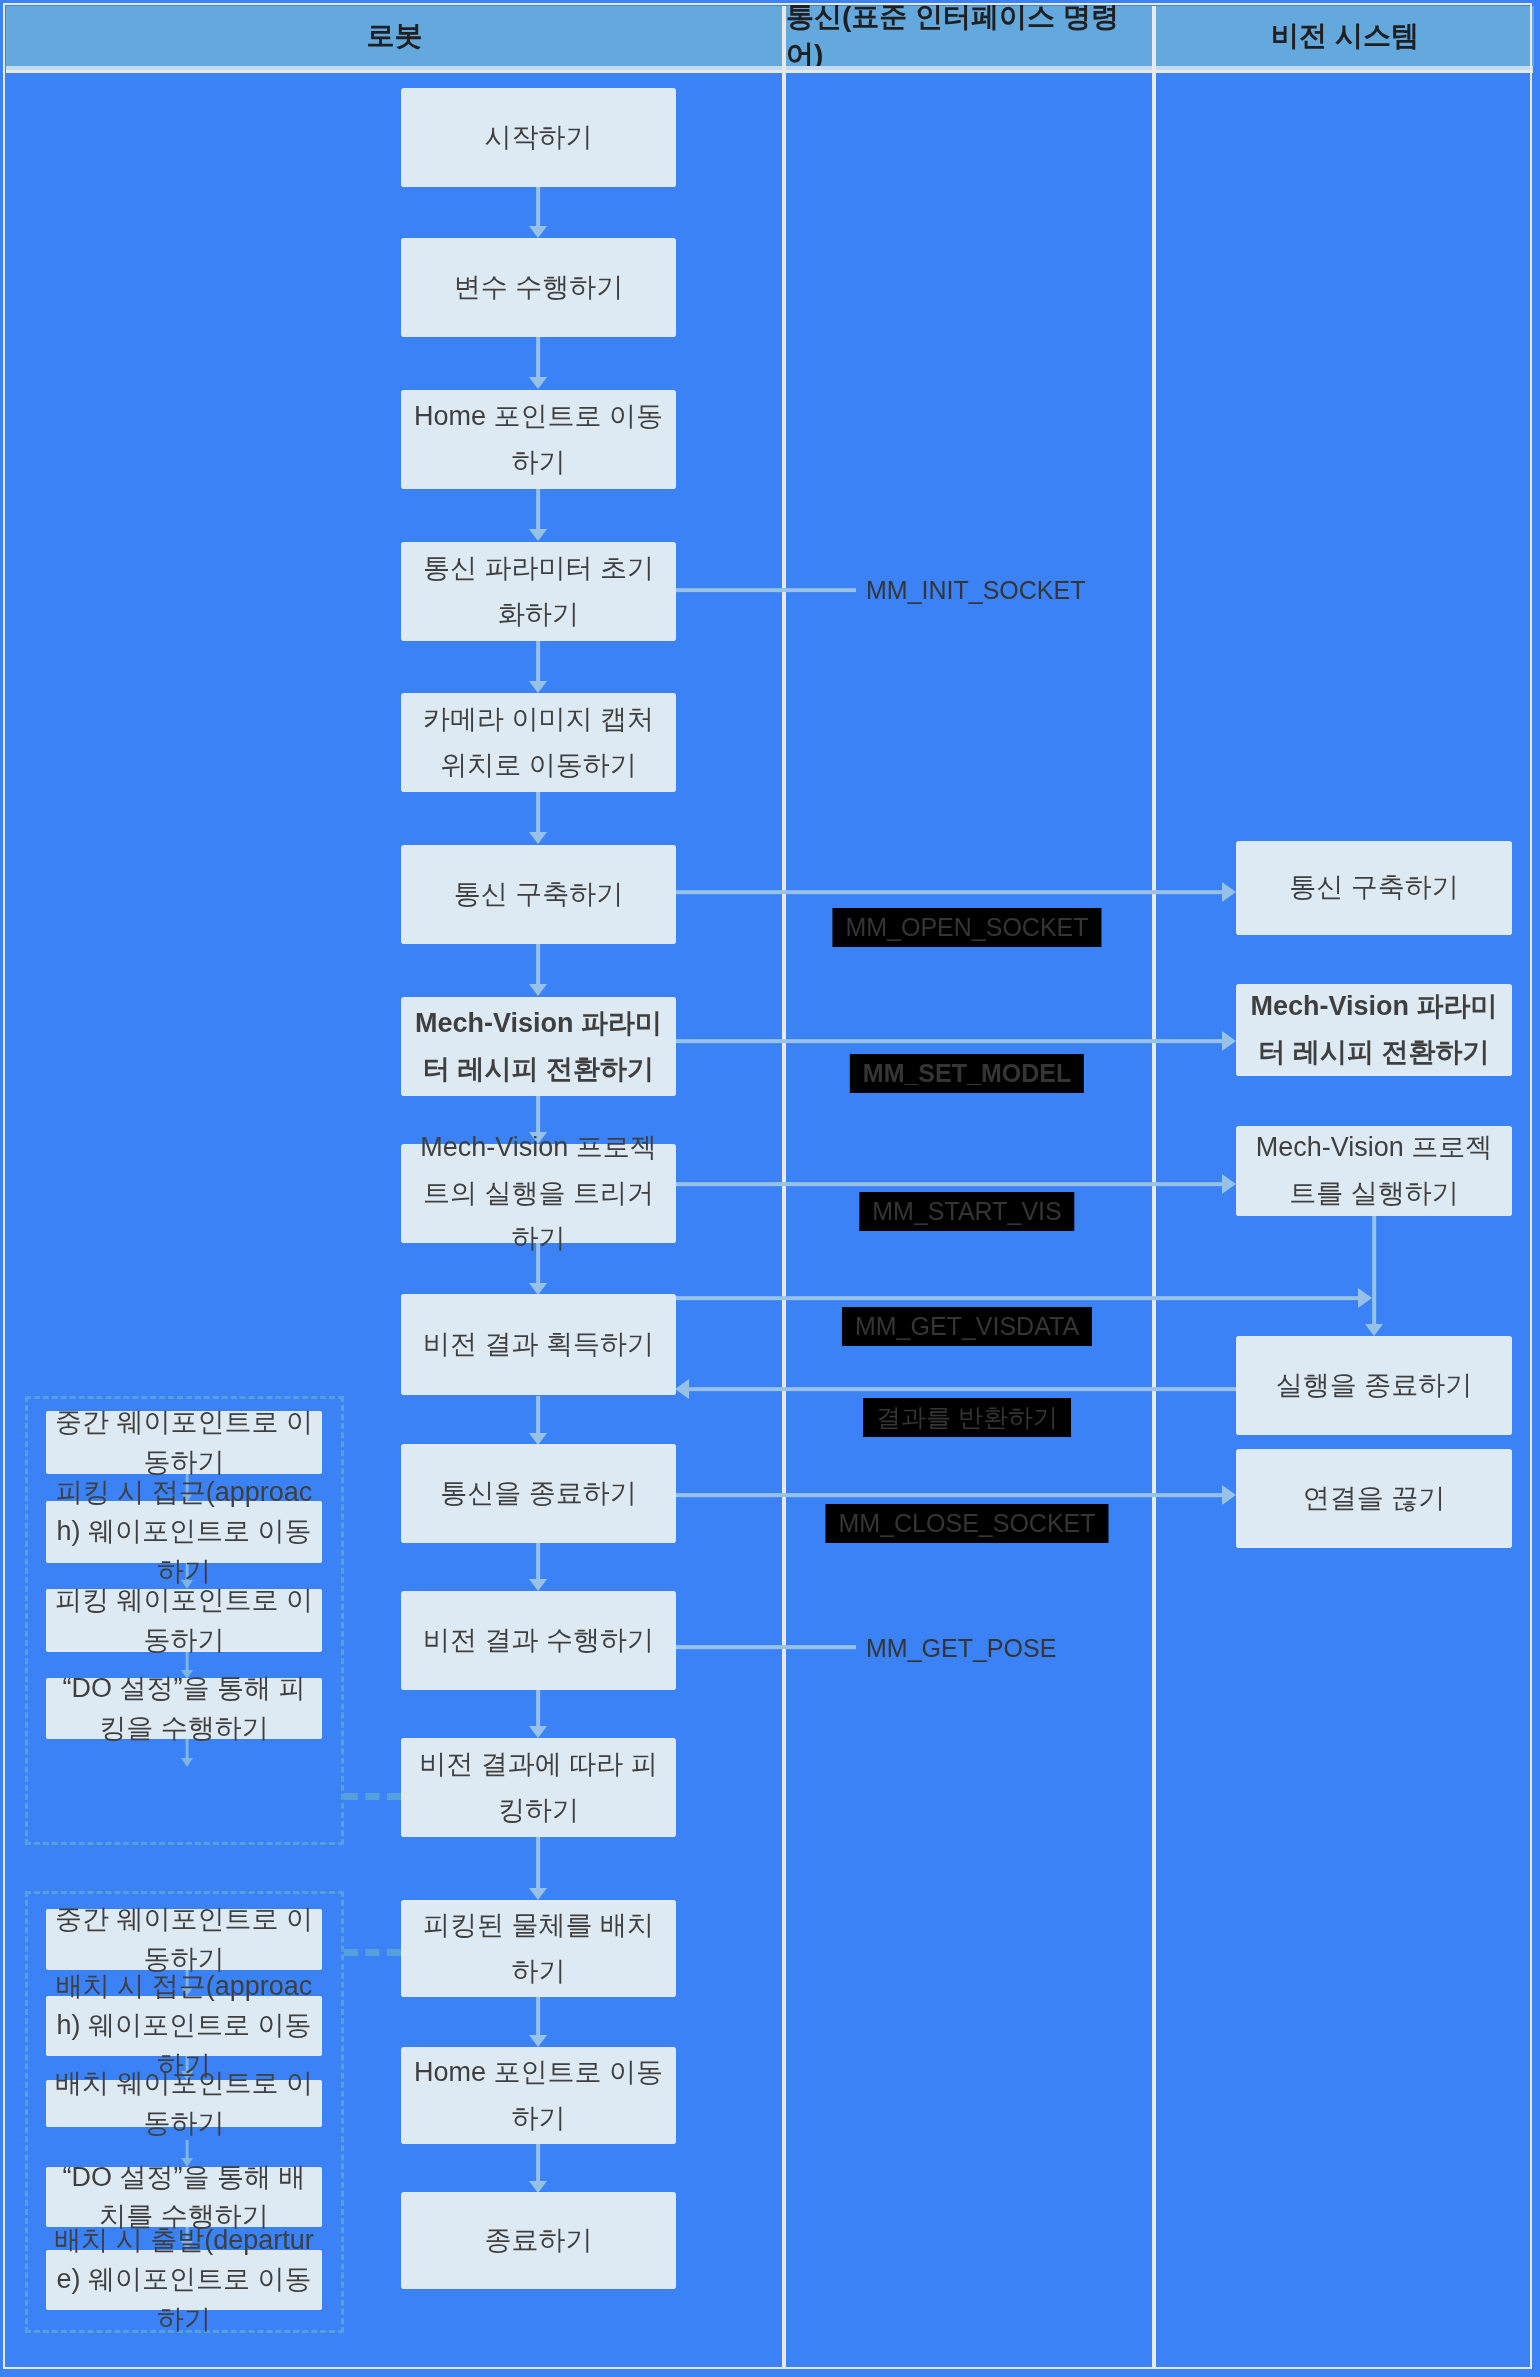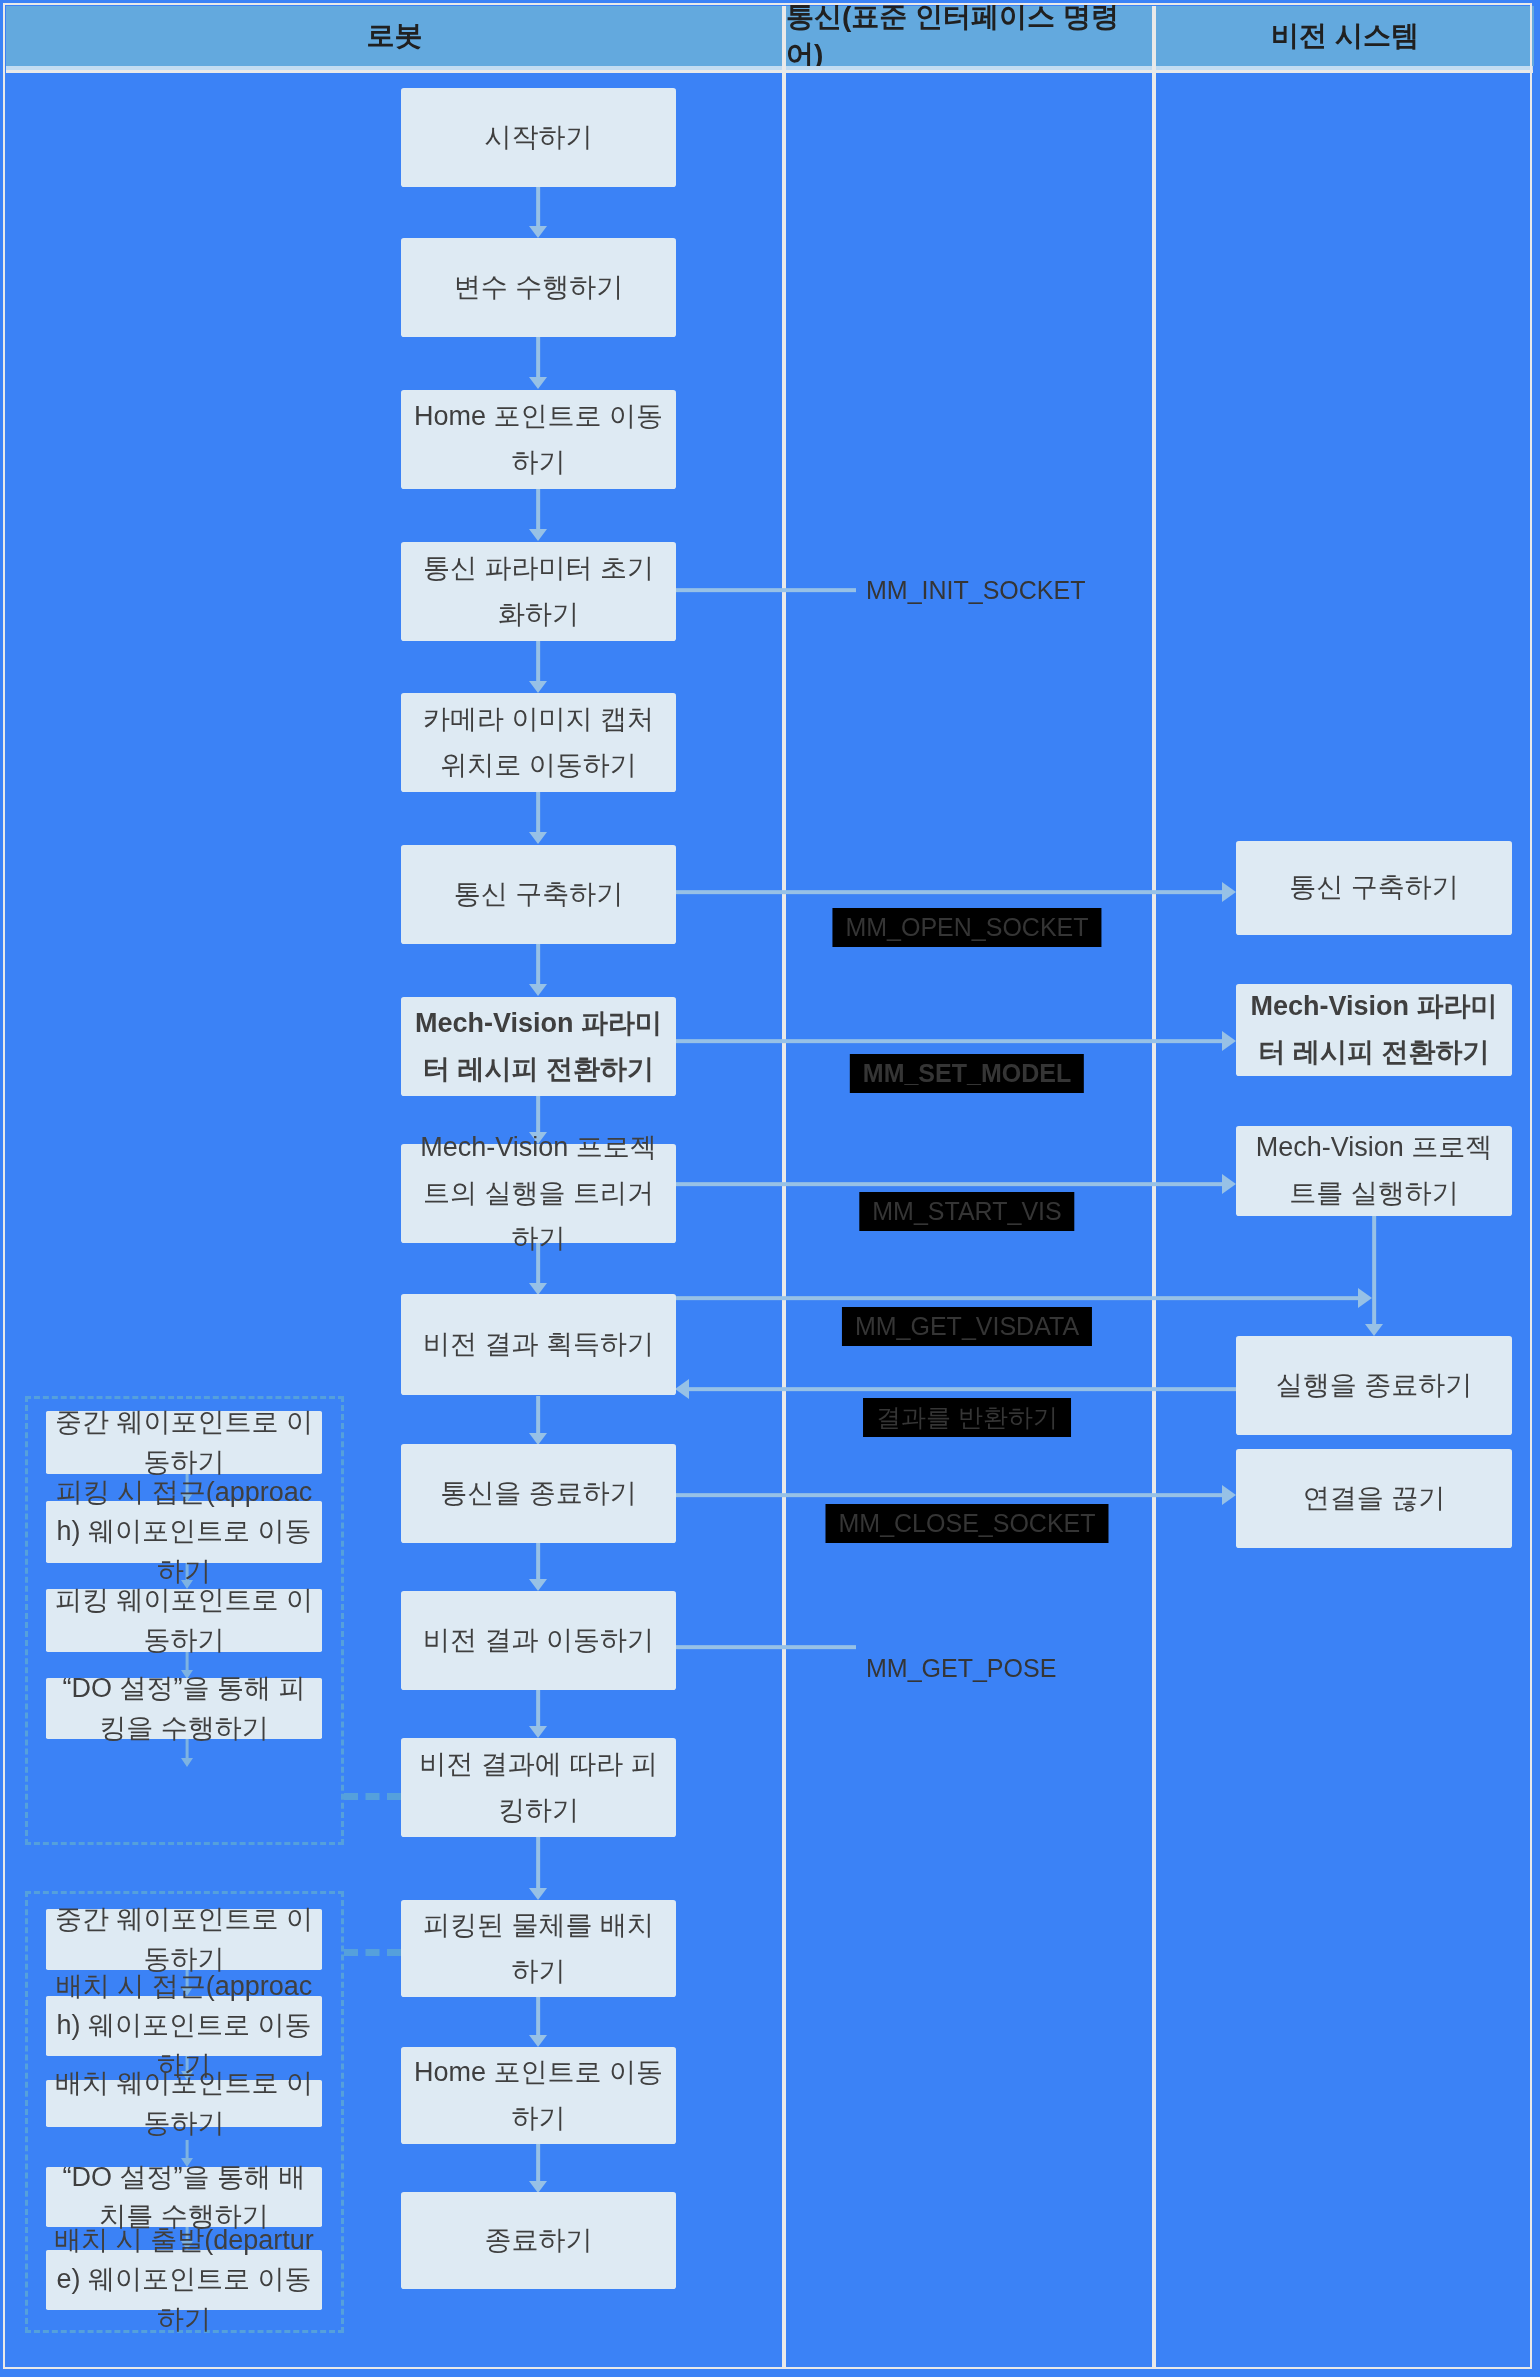--- a/index.html
+++ b/index.html
@@ -107,21 +107,21 @@
   <div class="node" style="left:401px; top:1144px; width:275px; height:99px;">
       <span>Mech-Vision 프로젝트의 실행을 트리거하기</span>
     </div>
   <div class="node" style="left:401px; top:1294px; width:275px; height:101px;">
       <span>비전 결과 획득하기</span>
     </div>
   <div class="node" style="left:401px; top:1444px; width:275px; height:99px;">
       <span>통신을 종료하기</span>
     </div>
   <div class="node" style="left:401px; top:1591px; width:275px; height:99px;">
-      <span>비전 결과 이동하기</span>
+      <span>비전 결과 수행하기</span>
     </div>
   <div class="node" style="left:401px; top:1738px; width:275px; height:99px;">
       <span>비전 결과에 따라 피킹하기</span>
     </div>
   <div class="node" style="left:401px; top:1900px; width:275px; height:97px;">
       <span>피킹된 물체를 배치하기</span>
     </div>
   <div class="node" style="left:401px; top:2047px; width:275px; height:97px;">
       <span>Home 포인트로 이동하기</span>
     </div>
@@ -171,21 +171,21 @@
   <div class="hline head-right" style="left:675px; top:1484px; width:561px;"></div>
   <div class="hline" style="left:675px; top:1636px; width:181px;"></div>
 
   <div class="cmd" style="left:866px; top:571px;">MM_INIT_SOCKET</div>
   <div class="cmd centered" style="top:880px;">MM_OPEN_SOCKET</div>
   <div class="cmd centered bold" style="top:1026px;">MM_SET_MODEL</div>
   <div class="cmd centered" style="top:1164px;">MM_START_VIS</div>
   <div class="cmd centered" style="top:1279px;">MM_GET_VISDATA</div>
   <div class="cmd centered" style="top:1370px;">결과를 반환하기</div>
   <div class="cmd centered" style="top:1476px;">MM_CLOSE_SOCKET</div>
-  <div class="cmd" style="left:866px; top:1629px;margin-top:20px;">MM_GET_POSE</div>
+  <div class="cmd" style="left:866px; top:1629px;">MM_GET_POSE</div>
 
   <div class="dashed-rect" style="left:25px; top:1396px; width:319px; height:449px;"></div>
   <div class="mini" style="left:46px; top:1411px; width:276px; height:63px;">
       <span>중간 웨이포인트로 이동하기</span>
     </div>
   <div class="mini" style="left:46px; top:1501px; width:276px; height:62px;">
       <span>피킹 시 접근(approach) 웨이포인트로 이동하기</span>
     </div>
   <div class="mini" style="left:46px; top:1589px; width:276px; height:63px;">
       <span>피킹 웨이포인트로 이동하기</span>

